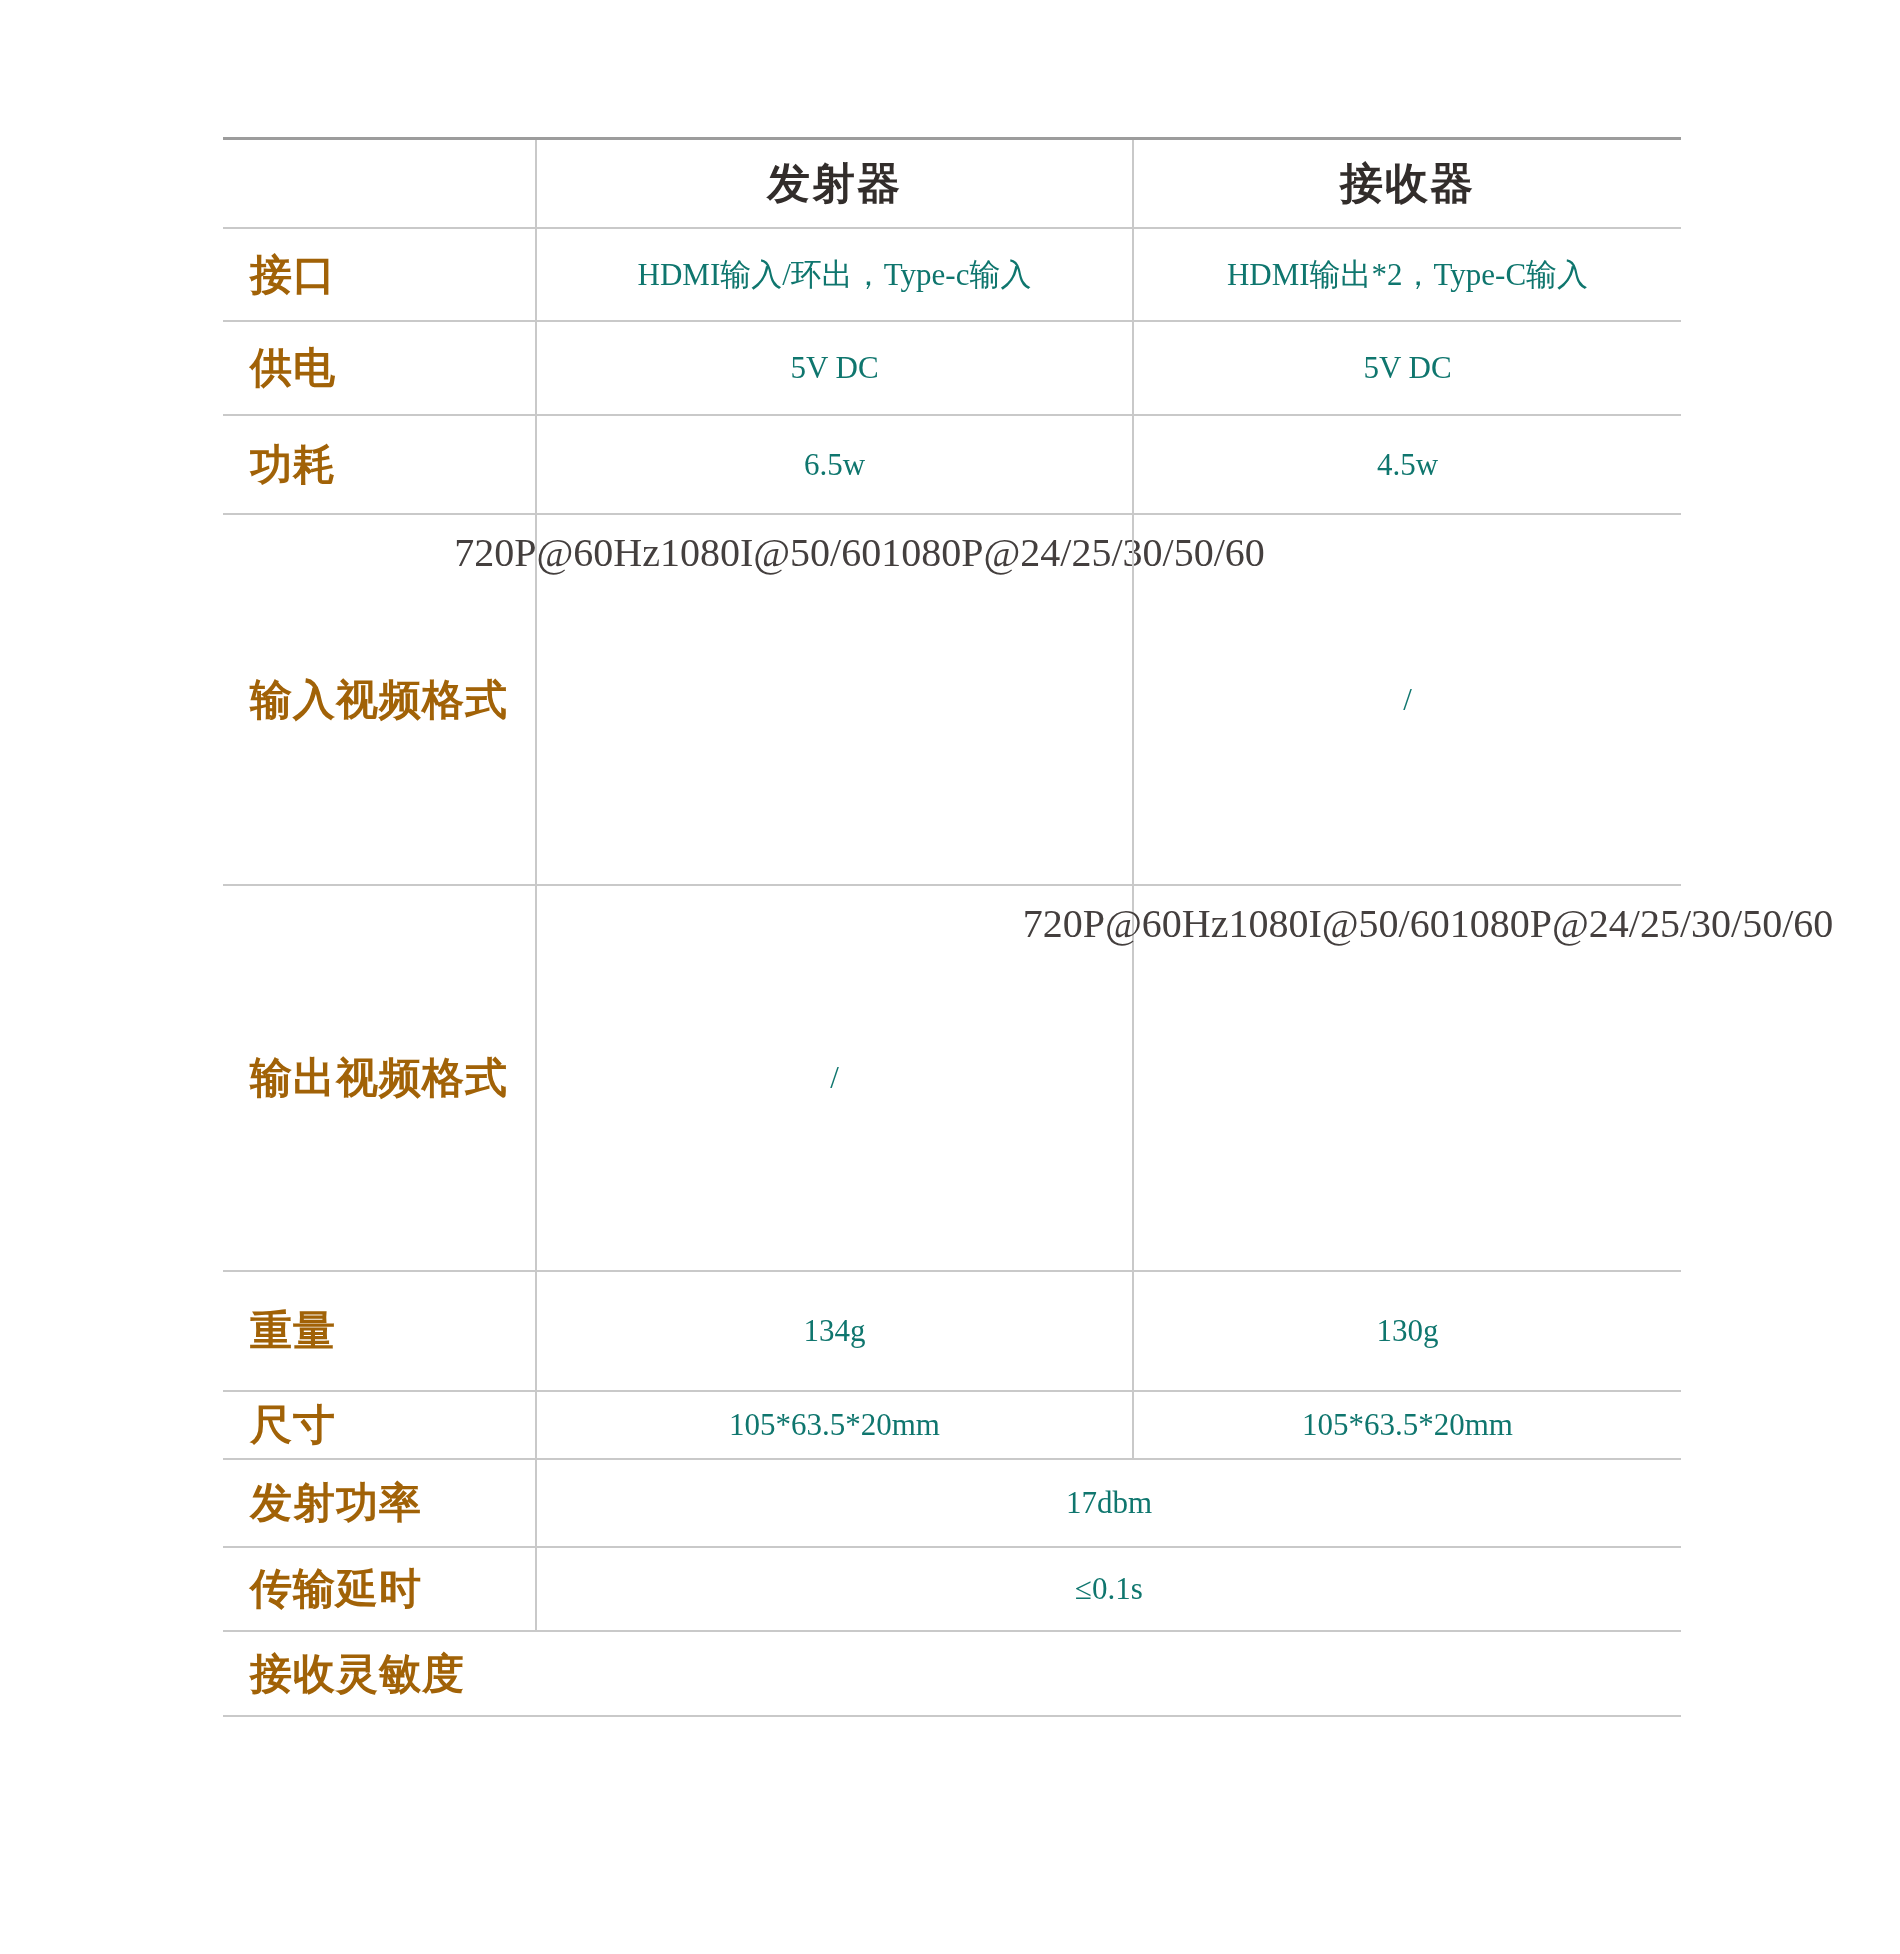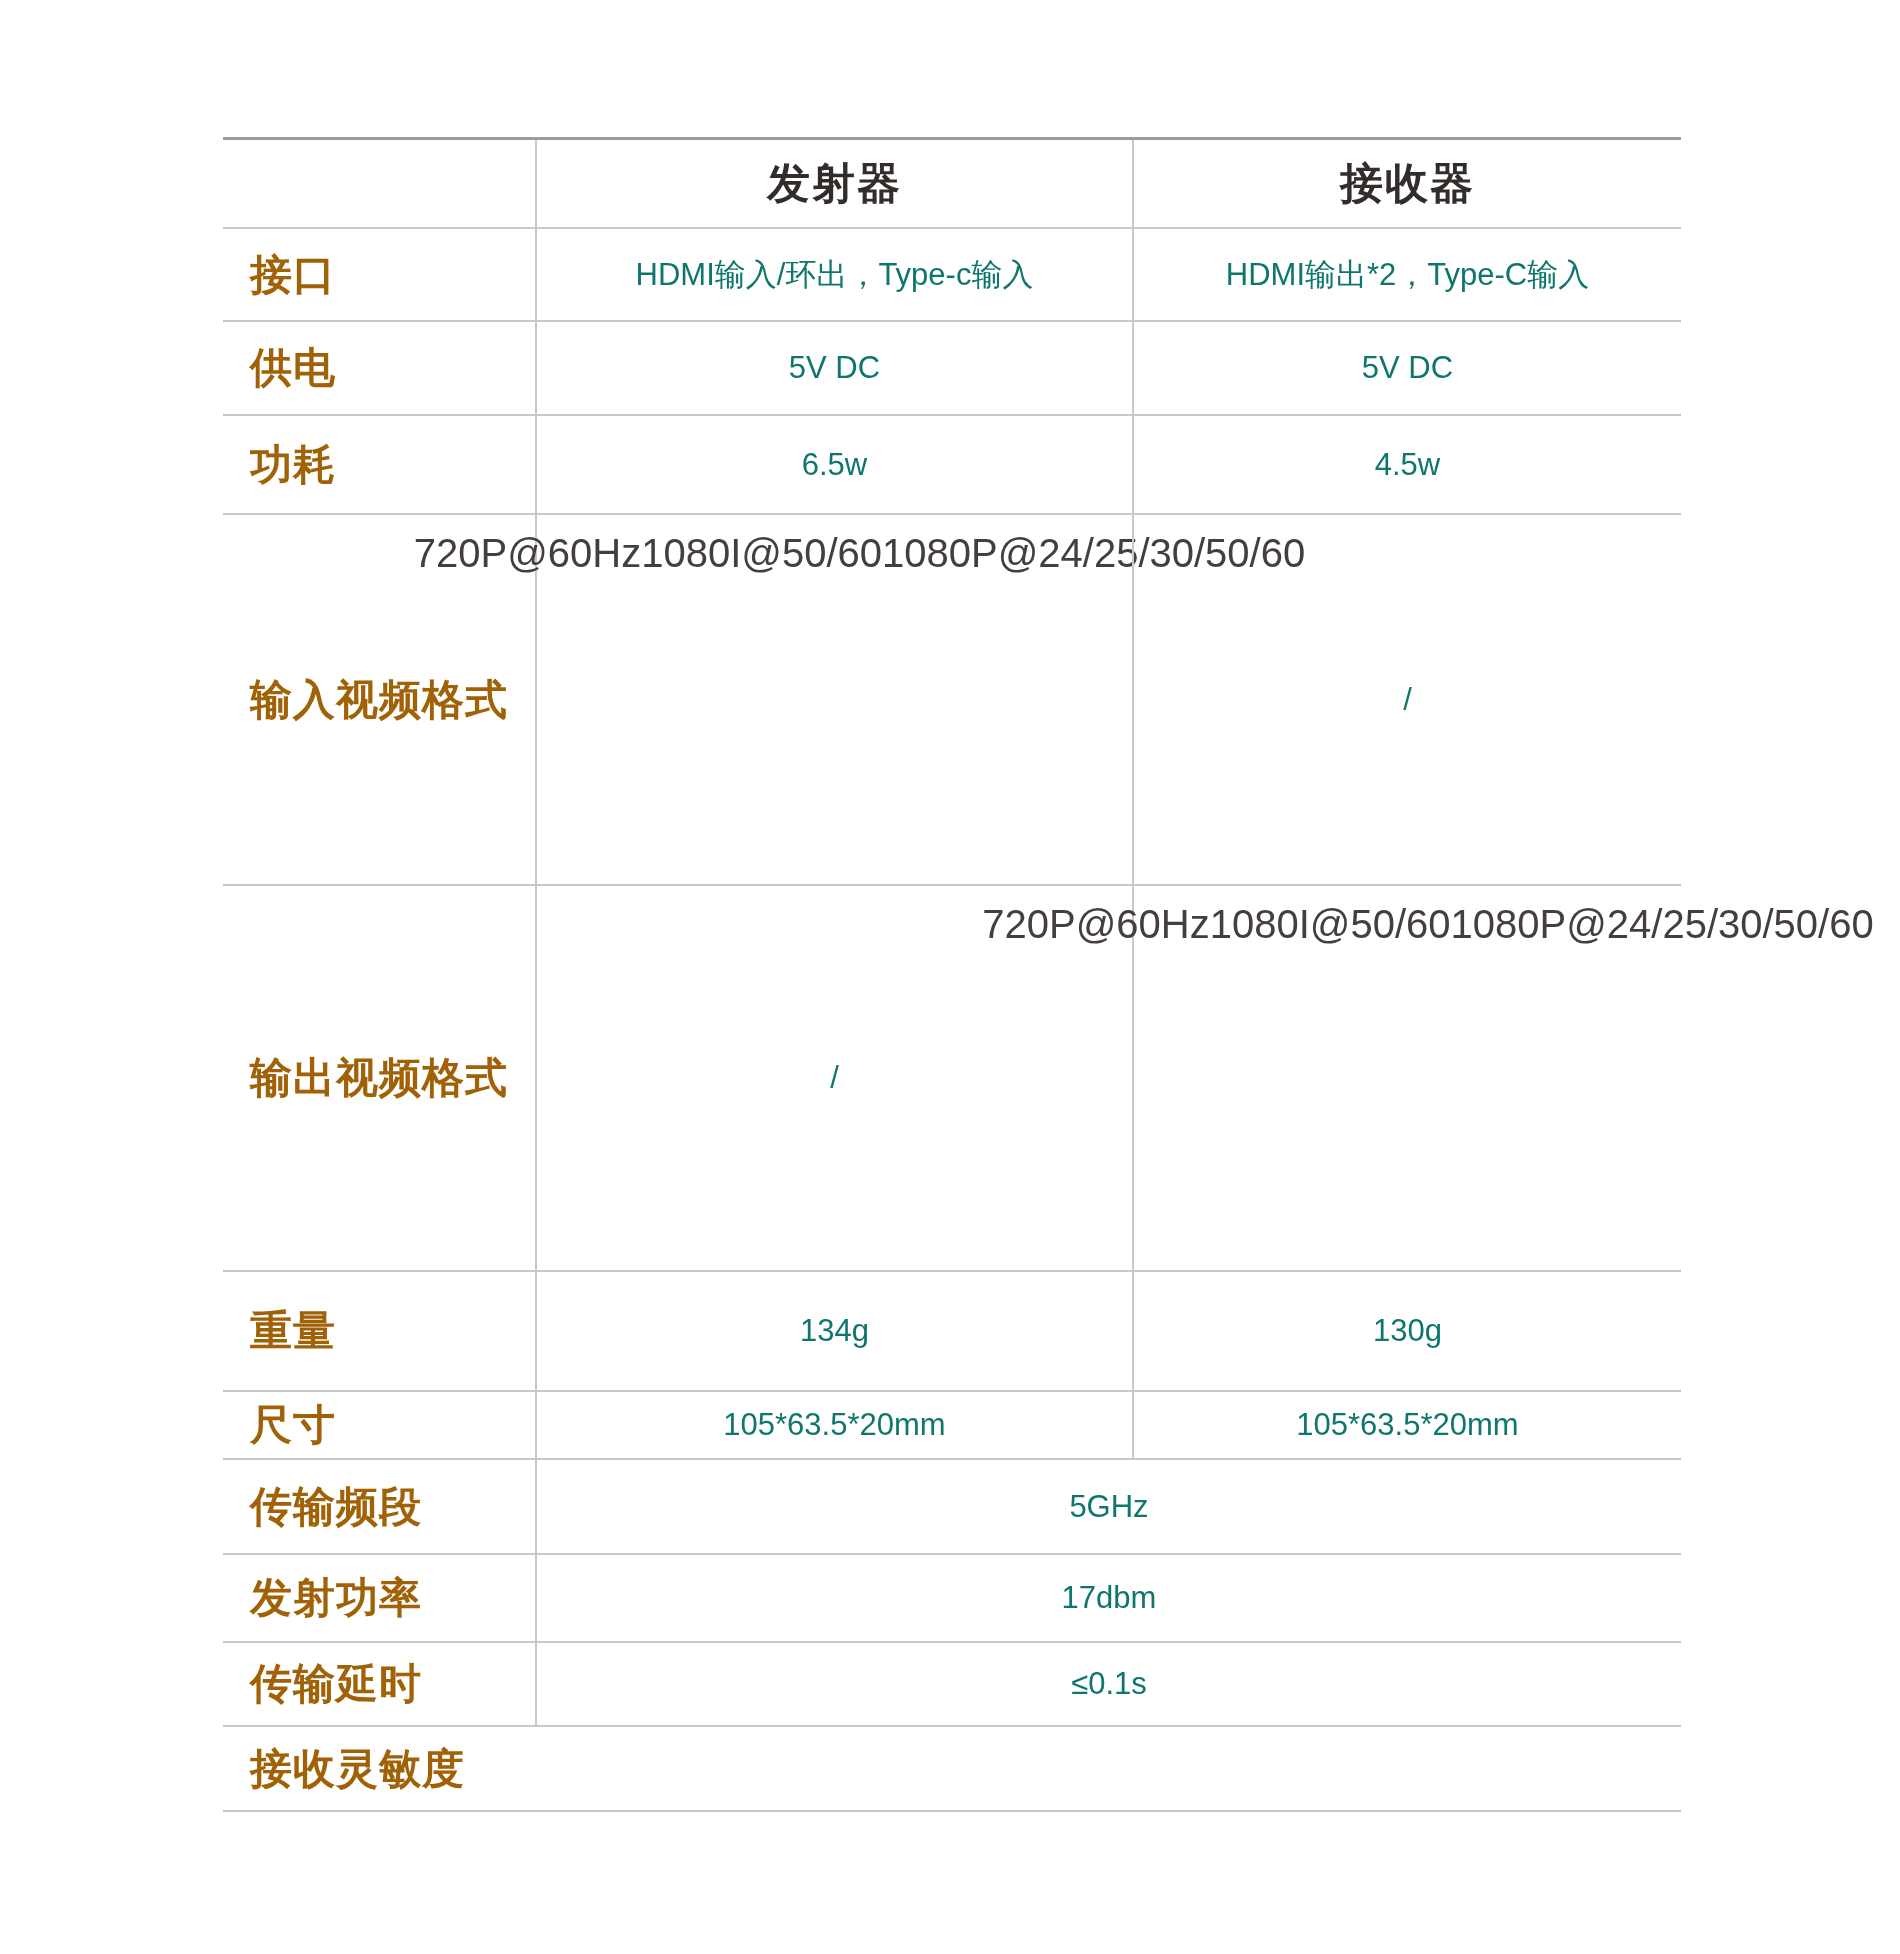--- a/index.html
+++ b/index.html
@@ -5,21 +5,21 @@
   html, body {
     margin: 0;
     padding: 0;
     background: #ffffff;
   }
   .screen {
     position: relative;
     width: 1901px;
     height: 1954px;
     background: #ffffff;
-    font-family: Liberation Sans, sans-serif;
+    font-family: Liberation Serif, serif;
     overflow: hidden;
   }
   .spec-table {
     position: absolute;
     left: 223px;
     top: 137px;
     width: 1458px;
     border-top: 3px solid #9c9c9c;
     color: #3b3635;
   }
@@ -139,24 +139,20 @@
       <div class="cell c2 value-cell">134g</div>
       <div class="cell c3 value-cell">130g</div>
     </div>
 
     <div class="row h-size">
       <div class="cell c1 label-cell">尺寸</div>
       <div class="cell c2 value-cell">105*63.5*20mm</div>
       <div class="cell c3 value-cell">105*63.5*20mm</div>
     </div>
 
-    <div class="row h-band">
-      <div class="cell c1 label-cell">传输频段</div>
-      <div class="cell cmerge value-cell">5GHz</div>
-    </div>
 
     <div class="row h-txpower">
       <div class="cell c1 label-cell">发射功率</div>
       <div class="cell cmerge value-cell">17dbm</div>
     </div>
 
     <div class="row h-latency">
       <div class="cell c1 label-cell">传输延时</div>
       <div class="cell cmerge value-cell">≤0.1s</div>
     </div>

